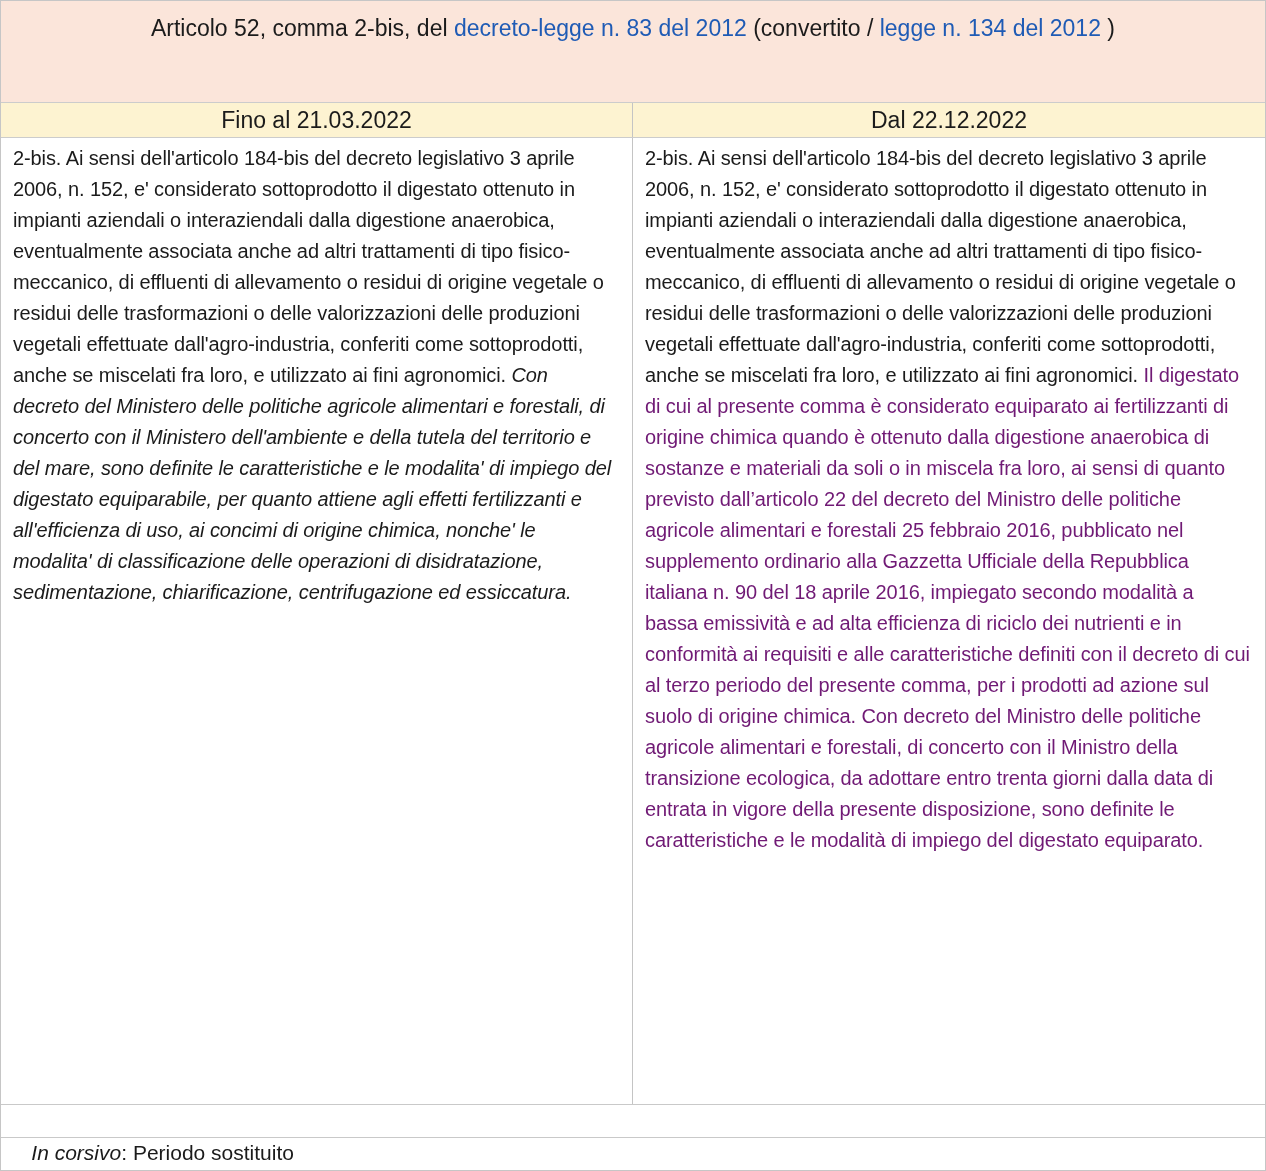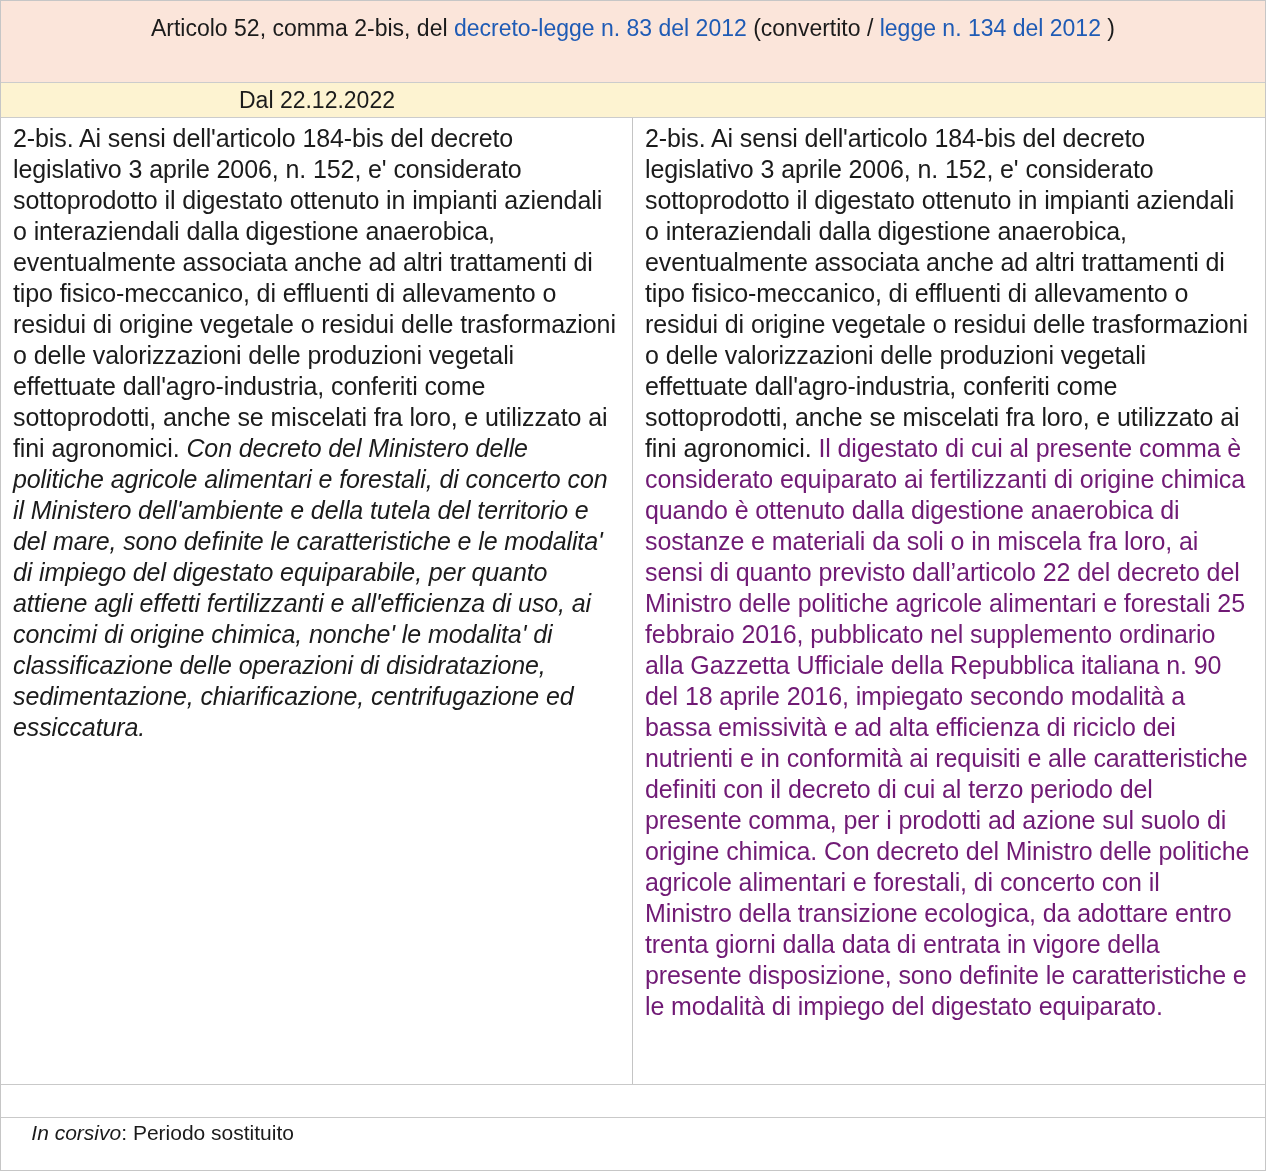--- a/index.html
+++ b/index.html
@@ -9,21 +9,21 @@
   .page {
     width: 1266px;
     height: 1171px;
     border: 1px solid #c6c6c6;
     background: #ffffff;
     overflow: hidden;
   }
 
   
   .title-row {
-    height: 82px;
+    height: 102px;
     background: #fbe5da;
     border-bottom: 1px solid #cccccc;
     text-align: center;
     padding-top: 13px;
     font-size: 23px;
     line-height: 28px;
     color: #1b1b1b;
   }
   .t-link {
     color: #1f5bb5;
@@ -49,21 +49,21 @@
 
   
   .content-row {
     display: flex;
     height: 966px;
     background: #ffffff;
   }
   .cell {
     width: 50%;
     padding: 5px 14px 5px 12px;
-    font-size: 25px;
+    font-size: 20px;
     line-height: 31px;
     letter-spacing: -0.1px;
     text-align: left;
     overflow: hidden;
   }
   .cell.left { border-right: 1px solid #c4c4c4; }
 
   .t-normal { color: #1b1b1b; }
   .t-italic { color: #1b1b1b; font-style: italic; }
   .t-red { color: #701a75; }
@@ -82,20 +82,21 @@
 </head>
 <body>
 
 <div class="page">
 
   <div class="title-row">
     <span class="t-normal">Articolo 52, comma 2-bis, del </span><a class="t-link">decreto-legge n. 83 del 2012</a><span class="t-normal"> (convertito / </span><a class="t-link">legge n. 134 del 2012</a><span class="t-normal"> )</span>
   </div>
 
   <div class="col-headers">
+    <div class="col-header left">Fino al 21.03.2022</div>
     <div class="col-header right">Dal 22.12.2022</div>
   </div>
 
   <div class="content-row">
     <div class="cell left">
       <span class="t-normal">2-bis. Ai sensi dell'articolo 184-bis del decreto legislativo 3 aprile 2006, n. 152, e' considerato sottoprodotto il digestato ottenuto in impianti aziendali o interaziendali dalla digestione anaerobica, eventualmente associata anche ad altri trattamenti di tipo fisico-meccanico, di effluenti di allevamento o residui di origine vegetale o residui delle trasformazioni o delle valorizzazioni delle produzioni vegetali effettuate dall'agro-industria, conferiti come sottoprodotti, anche se miscelati fra loro, e utilizzato ai fini agronomici. </span><span class="t-italic">Con decreto del Ministero delle politiche agricole alimentari e forestali, di concerto con il Ministero dell'ambiente e della tutela del territorio e del mare, sono definite le caratteristiche e le modalita' di impiego del digestato equiparabile, per quanto attiene agli effetti fertilizzanti e all'efficienza di uso, ai concimi di origine chimica, nonche' le modalita' di classificazione delle operazioni di disidratazione, sedimentazione, chiarificazione, centrifugazione ed essiccatura.</span>
     </div>
     <div class="cell right">
       <span class="t-normal">2-bis. Ai sensi dell'articolo 184-bis del decreto legislativo 3 aprile 2006, n. 152, e' considerato sottoprodotto il digestato ottenuto in impianti aziendali o interaziendali dalla digestione anaerobica, eventualmente associata anche ad altri trattamenti di tipo fisico-meccanico, di effluenti di allevamento o residui di origine vegetale o residui delle trasformazioni o delle valorizzazioni delle produzioni vegetali effettuate dall'agro-industria, conferiti come sottoprodotti, anche se miscelati fra loro, e utilizzato ai fini agronomici. </span><span class="t-red">Il digestato di cui al presente comma è considerato equiparato ai fertilizzanti di origine chimica quando è ottenuto dalla digestione anaerobica di sostanze e materiali da soli o in miscela fra loro, ai sensi di quanto previsto dall’articolo 22 del decreto del Ministro delle politiche agricole alimentari e forestali 25 febbraio 2016, pubblicato nel supplemento ordinario alla Gazzetta Ufficiale della Repubblica italiana n. 90 del 18 aprile 2016, impiegato secondo modalità a bassa emissività e ad alta efficienza di riciclo dei nutrienti e in conformità ai requisiti e alle caratteristiche definiti con il decreto di cui al terzo periodo del presente comma, per i prodotti ad azione sul suolo di origine chimica. Con decreto del Ministro delle politiche agricole alimentari e forestali, di concerto con il Ministro della transizione ecologica, da adottare entro trenta giorni dalla data di entrata in vigore della presente disposizione, sono definite le caratteristiche e le modalità di impiego del digestato equiparato.</span>
     </div>

